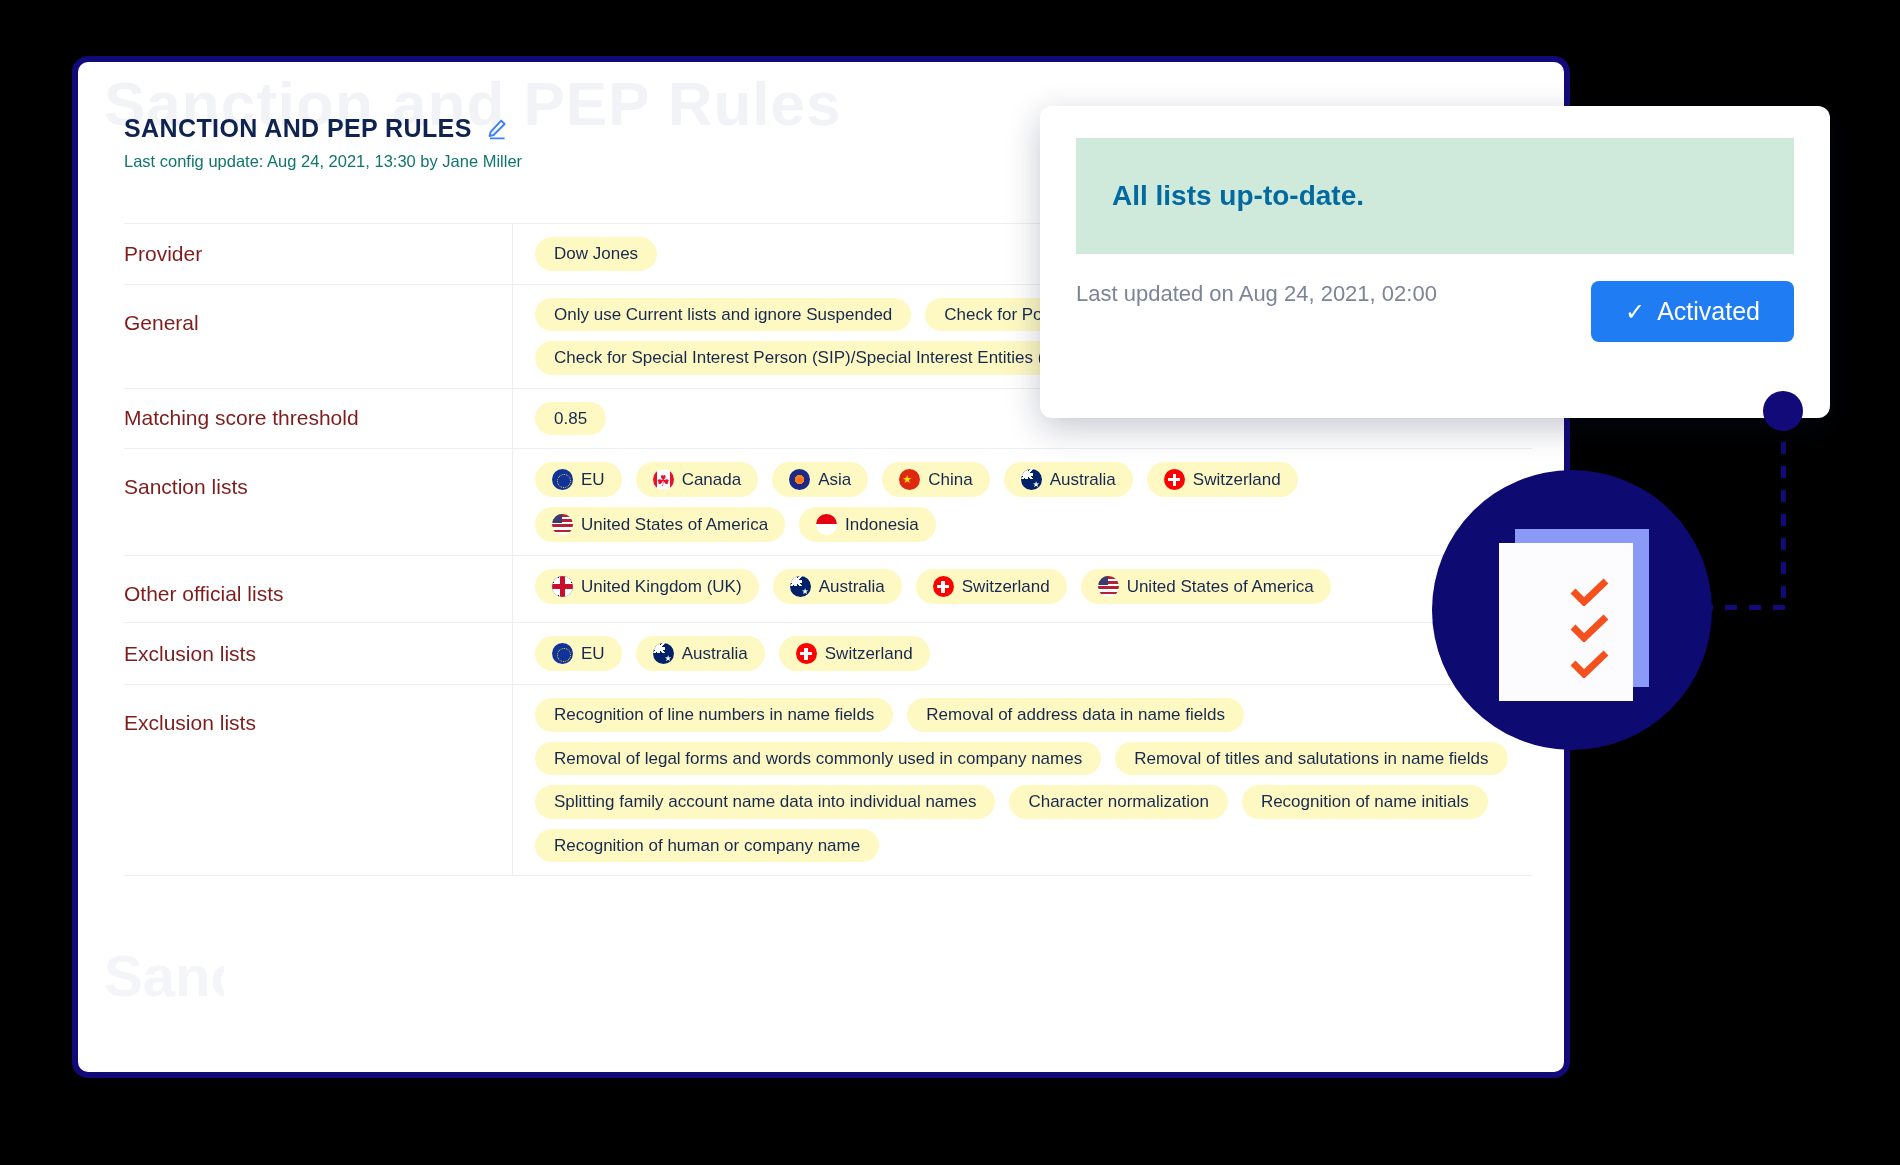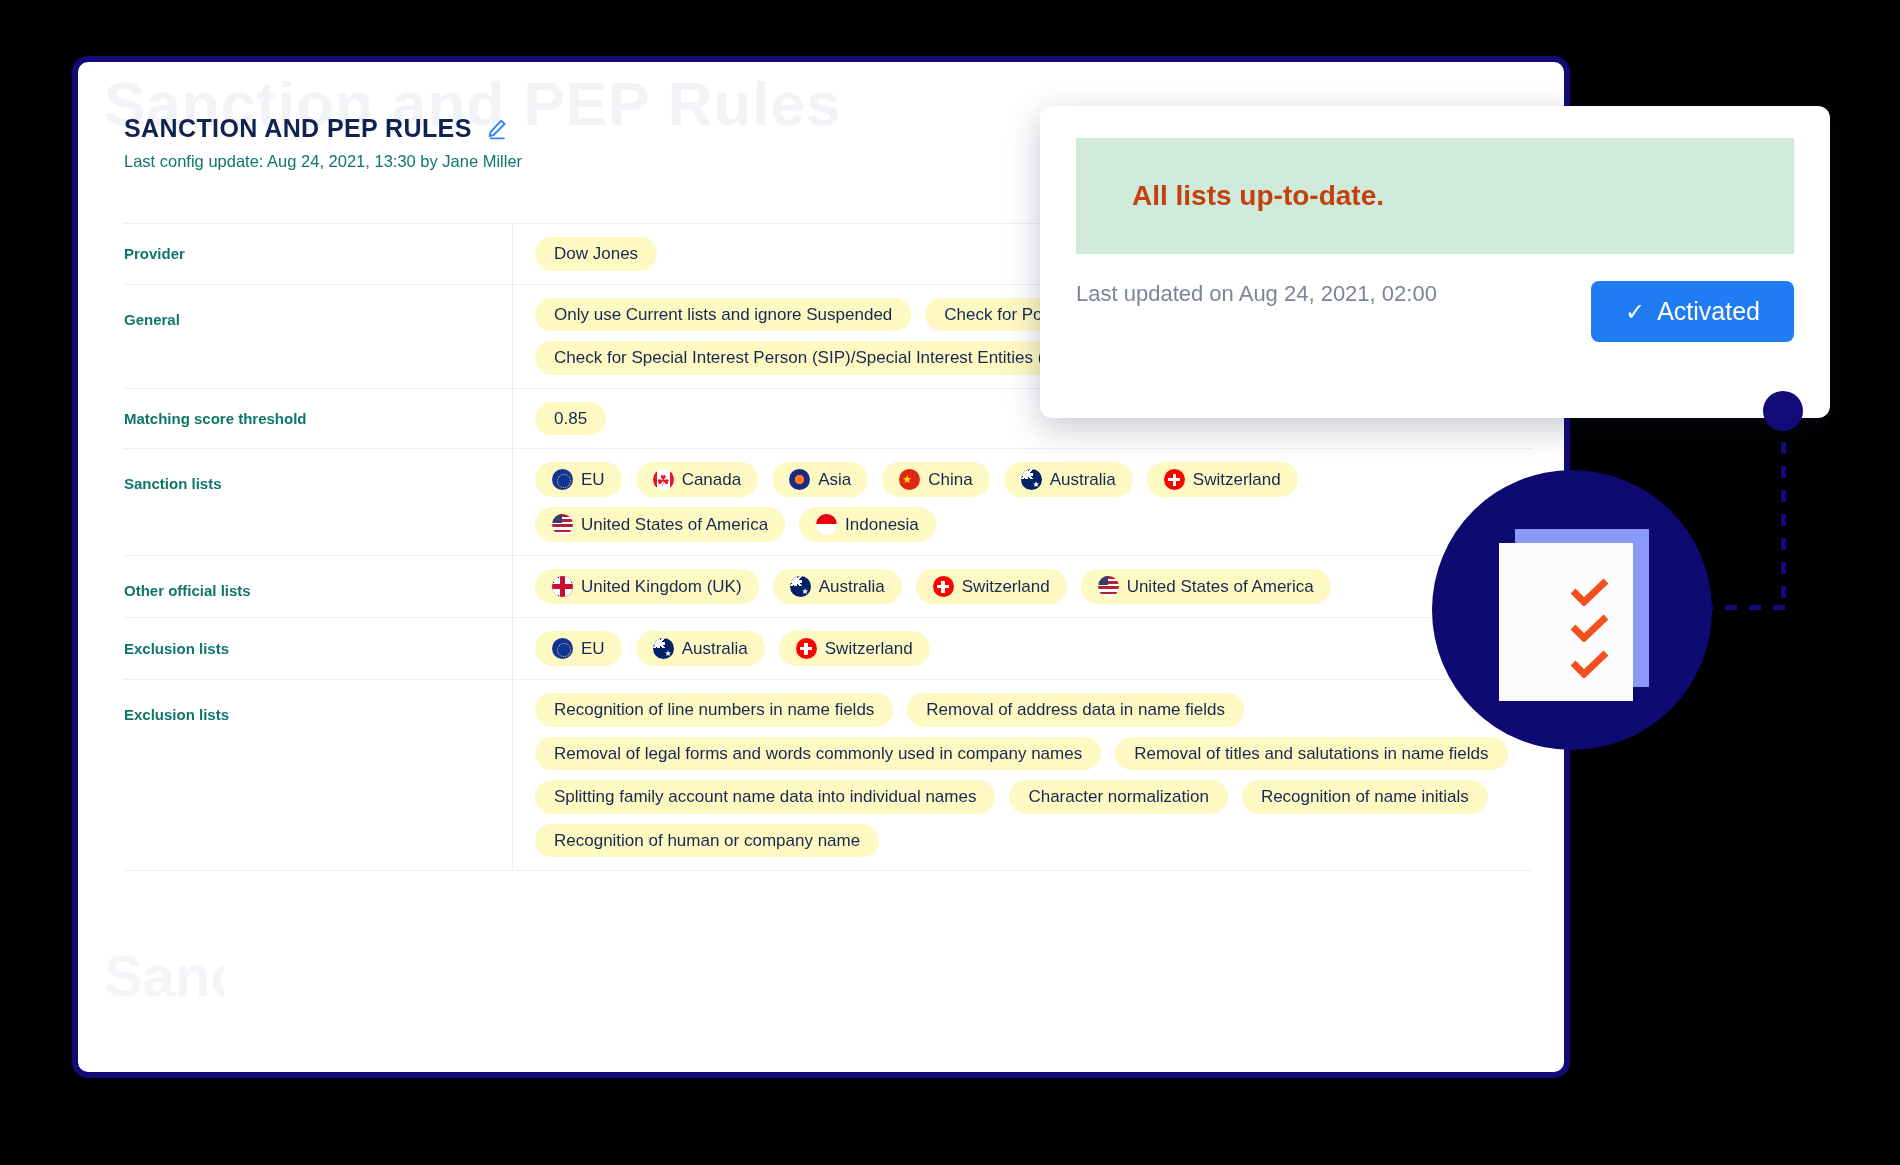--- a/index.html
+++ b/index.html
@@ -62,21 +62,21 @@
   .rule-row {
     display: flex;
     border-top: 1.6px solid #eceef3;
     min-height: 60px;
   }
   .rule-row.last { border-bottom: 1.6px solid #eceef3; }
   .rule-label {
     width: 388px;
     flex: 0 0 388px;
     display: flex; align-items: center;
-    font-size: 15px; font-weight: bold; color: #0f766e;
+    font-size: 21px; font-weight: normal; color: #7f1d1d;
     padding: 16px 0;
   }
   .rule-label.top { align-items: flex-start; padding-top: 10px; margin-top: 16px; }
   .rule-value {
     flex: 1;
     border-left: 1.6px solid #eceef3;
     padding: 13px 0 13px 22px;
     display: flex; flex-wrap: wrap; align-content: flex-start;
     gap: 10px 14px;
   }
@@ -149,21 +149,21 @@
     box-shadow: 0 10px 34px rgba(16,24,60,.24);
     z-index: 20;
   }
   .popup-inner { padding: 32px 36px; }
   .status-banner {
     background: #cfeada;
     height: 116px;
     display: flex; align-items: center;
     padding-left: 36px;
   }
-  .status-banner-text { font-size: 28px; font-weight: bold; color: #c2410c; margin-left: 20px; }
+  .status-banner-text { font-size: 28px; font-weight: bold; color: #0369a1; }
   .popup-footer {
     margin-top: 27px;
     display: flex; align-items: flex-start; justify-content: space-between; gap: 28px;
   }
   .last-updated { font-size: 22px; color: #7b8498; }
   .activated-btn {
     background: #1f7cf2; color: #fff;
     border: none; border-radius: 8px;
     font-size: 25px;
     padding: 16px 34px;

